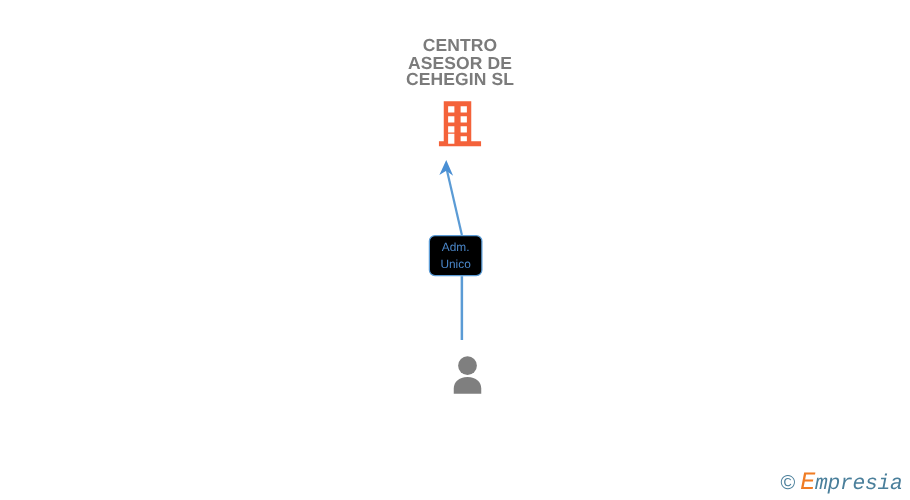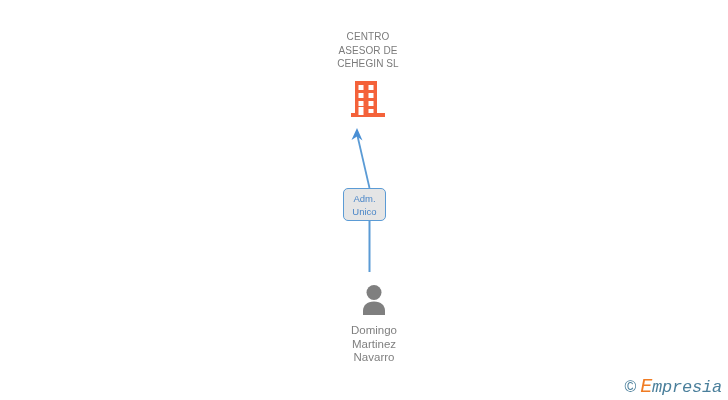--- a/index.html
+++ b/index.html
@@ -26,22 +26,22 @@
 
   
   .company-node {
     position: absolute;
     left: 304px;
     top: 30px;
     width: 128px;
     text-align: center;
   }
   .company-title {
-    font-size: 10px;
-    font-weight: normal;
+    font-size: 14px;
+    font-weight: bold;
     line-height: 13.5px;
     color: #7b7b7b;
     letter-spacing: 0.1px;
     white-space: pre-line;
   }
   .company-icon-wrap {
     margin-top: 8px;
     height: 42px;
     display: flex;
     align-items: flex-start;
@@ -51,21 +51,21 @@
   
   .relation-box {
     position: absolute;
     left: 343px;
     top: 188px;
     width: 43px;
     height: 33px;
     box-sizing: border-box;
     border: 1.4px solid #5b9bd5;
     border-radius: 5px;
-    background: #e5e5e5;
+    background: #000000;
     display: flex;
     flex-direction: column;
     align-items: center;
     justify-content: center;
     z-index: 5;
   }
   .relation-line {
     font-size: 9.5px;
     line-height: 13px;
     color: #4a86c8;
@@ -164,21 +164,18 @@
   <span class="relation-line">Unico</span>
 </div>
 
 <div class="person-node">
   <div class="person-icon-wrap">
     <svg width="32" height="34" viewBox="0 0 32 34" xmlns="http://www.w3.org/2000/svg">
       <circle cx="16" cy="9.5" r="7.5" fill="#7f7f7f"></circle>
       <path d="M16 18.5c-7 0-11 4.2-11 9.2V32h22v-4.3c0-5-4-9.2-11-9.2z" fill="#7f7f7f"></path>
     </svg>
   </div>
-  <div class="person-name">Domingo
-Martinez
-Navarro</div>
 </div>
 
 <div class="watermark">
   <span class="wm-copy">©</span>
   <span class="wm-text"><span class="wm-e">E</span><span>mpresia</span></span>
 </div>
 
 </body></html>

